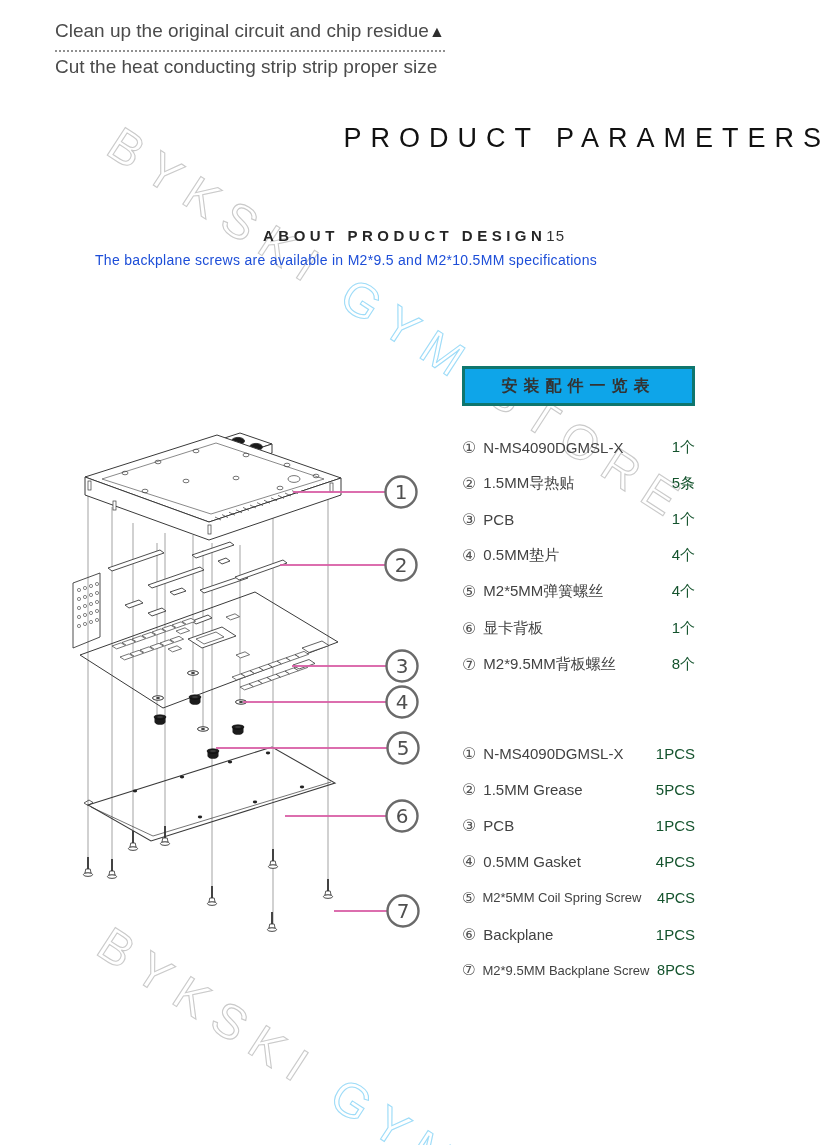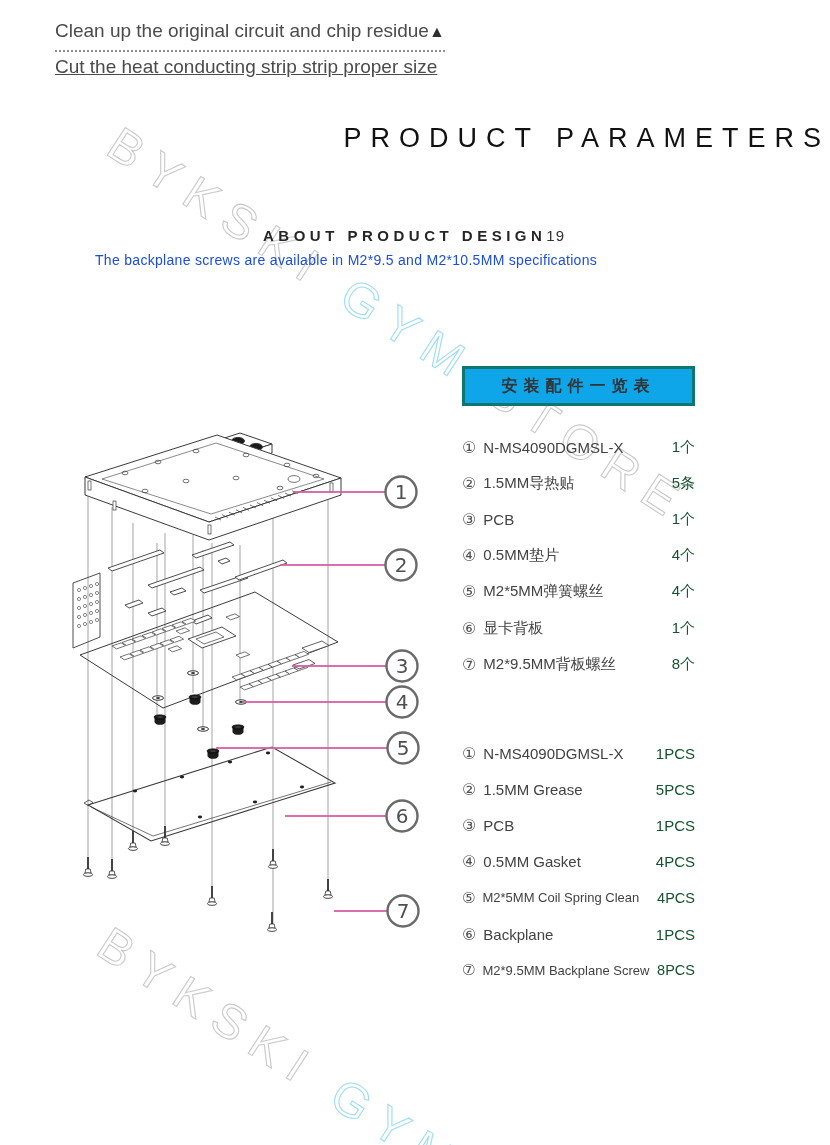--- a/index.html
+++ b/index.html
@@ -1,20 +1,20 @@
 <!DOCTYPE html>
 <html><head>
 <meta charset="utf-8">
 <style>
   html,body{margin:0;padding:0;background:#ffffff;}
   .page{position:relative;width:830px;height:1145px;background:#ffffff;overflow:hidden;
         font-family:"Liberation Sans","DejaVu Sans",sans-serif;}
 
   
-  .topnote{position:absolute;left:55px;top:16px;font-size:19px;color:#4b4b4b;line-height:30px;text-decoration:underline;}
+  .topnote{position:absolute;left:55px;top:16px;font-size:19px;color:#4b4b4b;line-height:30px;}
   .topnote .l1wrap{display:inline-block;border-bottom:2px dotted #909090;padding-bottom:3px;}
   .topnote .tri{color:#2e2e2e;font-size:16px;}
 
   
   .title{position:absolute;left:0;top:123px;width:100%;text-align:right;
          font-size:27px;font-weight:500;letter-spacing:9px;color:#111111;}
 
   
   .about-row{position:absolute;left:55px;right:57px;top:227px;display:flex;
              justify-content:center;align-items:baseline;}
@@ -61,21 +61,21 @@
     <div class="l1wrap"><span>Clean up the original circuit and chip residue</span><span class="tri">▲</span></div>
     <div>Cut the heat conducting strip strip proper size</div>
   </div>
 
   <div class="wm wm1"><span>BYKSKI</span><span class="blue gap">GYM</span><span class="gap">STORE</span></div>
 
   <div class="title">PRODUCT PARAMETERS</div>
 
   <div class="about-row">
     <span class="about-h">ABOUT PRODUCT DESIGN</span>
-    <span class="pagenum">19</span>
+    <span class="pagenum">15</span>
   </div>
   <div class="subtitle">The backplane screws are available in M2*9.5 and M2*10.5MM specifications</div>
 
   <svg class="diagram" width="400" height="575" viewBox="0 0 400 575">
     <defs>
       <path id="cmp" d="M0,0 l9,-3.2 l4.6,2.9 l-9,3.2 Z"></path>
       <g id="bscrew">
         <rect x="-0.9" y="-16" width="1.8" height="13" fill="#333"></rect>
         <path d="M-2.2,-4 h4.4 l0.9,4.2 h-6.2 Z" fill="#fff" stroke="#333" stroke-width="0.8"></path>
         <ellipse cx="0" cy="1.6" rx="4.6" ry="1.8" fill="#fff" stroke="#333" stroke-width="0.9"></ellipse>
@@ -367,21 +367,21 @@
         <span class="rname">PCB</span>
         <span class="rqty">1PCS</span>
       </div>
       <div class="prow">
         <span class="rnum">④</span>
         <span class="rname">0.5MM Gasket</span>
         <span class="rqty">4PCS</span>
       </div>
       <div class="prow small">
         <span class="rnum">⑤</span>
-        <span class="rname">M2*5MM Coil Spring Clean</span>
+        <span class="rname">M2*5MM Coil Spring Screw</span>
         <span class="rqty">4PCS</span>
       </div>
       <div class="prow">
         <span class="rnum">⑥</span>
         <span class="rname">Backplane</span>
         <span class="rqty">1PCS</span>
       </div>
       <div class="prow small">
         <span class="rnum">⑦</span>
         <span class="rname">M2*9.5MM Backplane Screw</span>

